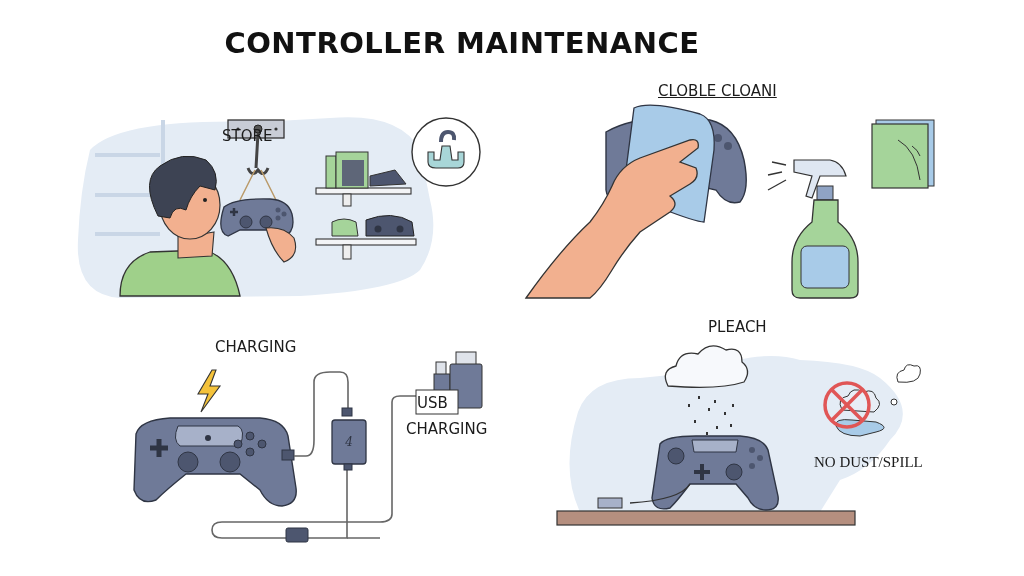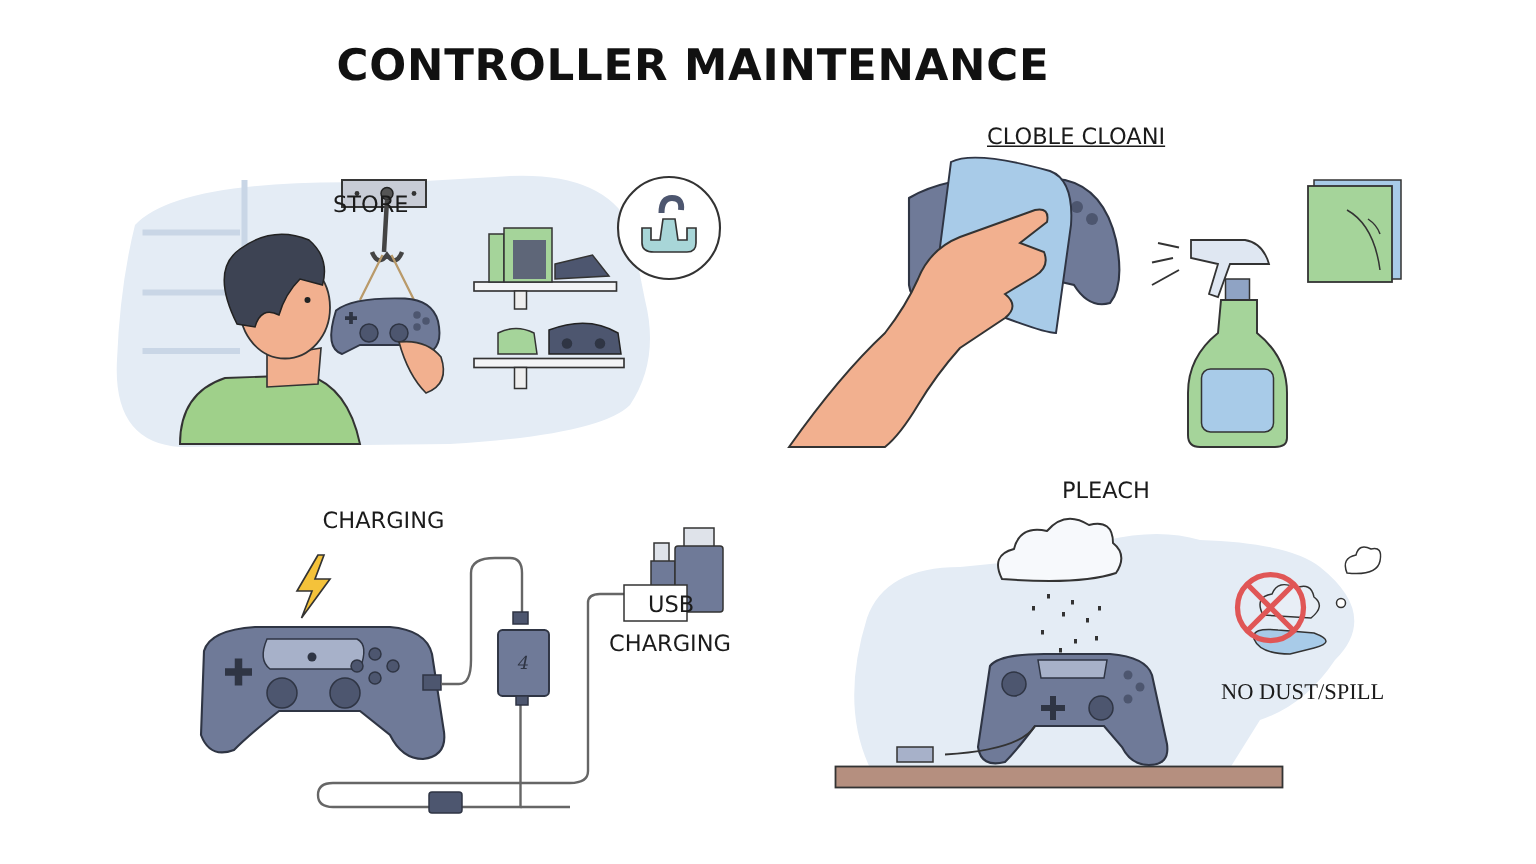--- a/index.html
+++ b/index.html
@@ -184,16 +184,16 @@
       <line x1="863" y1="389" x2="831" y2="421" stroke="#e05656" stroke-width="3.5"></line>
       <path d="M898 382 Q894 372 904 370 Q906 362 914 366 Q922 364 920 374 Q918 384 898 382 Z" fill="#fff" stroke="#333"></path>
       <circle cx="894" cy="402" r="3" fill="#fff" stroke="#333"></circle>
     </g>
   </g>
 </svg>
 
 <div class="label" style="left:222px; top:91px;margin-top:36px;">STORE</div>
 <div class="label" style="left:658px; top:82px;text-decoration:underline;">CLOBLE CLOANI</div>
 <div class="label" style="left:215px; top:338px;">CHARGING</div>
-<div class="label" style="left:432px; top:394px;">USB</div>
+<div class="label" style="left:417px; top:394px;">USB</div>
 <div class="label" style="left:406px; top:420px;">CHARGING</div>
 <div class="label" style="left:708px; top:318px;text-align:right;">PLEACH</div>
 <div class="label" style="left:814px; top:454px;font-family:Liberation Serif, serif;">NO DUST/SPILL</div>
 
 </body></html>

